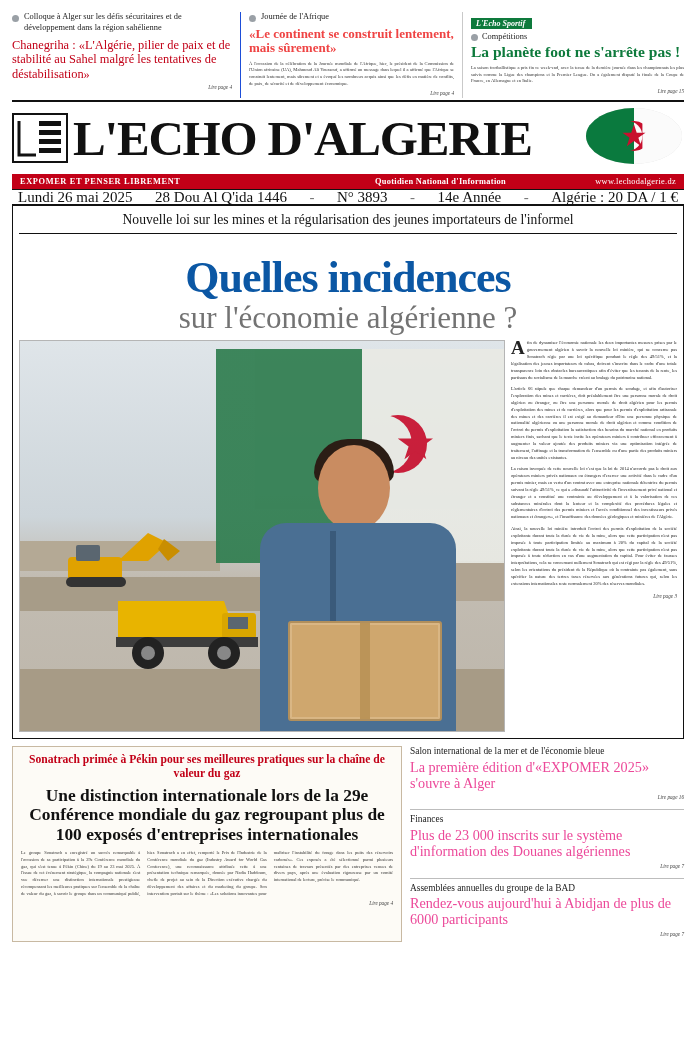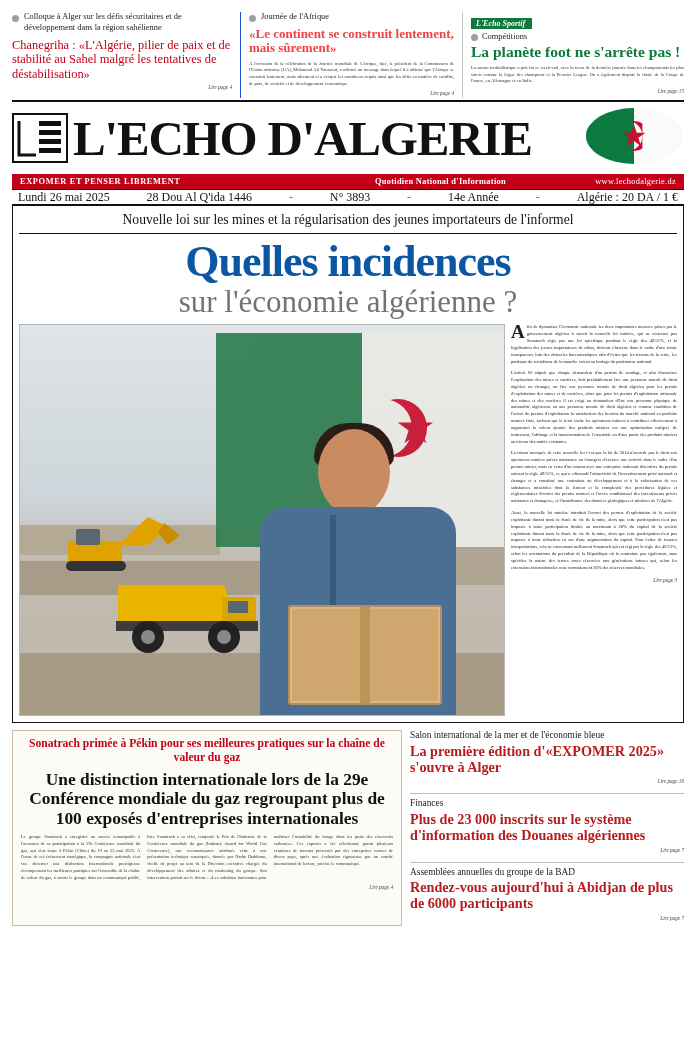--- a/index.html
+++ b/index.html
@@ -178,21 +178,21 @@
   .red-bar .site { flex: 0 0 170px; text-align: right; }
 
   
   .dateline {
     border-bottom: 2px solid #111;
     border-top: 1px solid #111;
     height: 17px;
     display: flex;
     align-items: center;
     justify-content: space-between;
-    font-size: 12px;
+    font-size: 15px;
     padding: 0 6px;
     box-sizing: border-box;
     color: #111;
   }
   .dateline span.sep { color:#777; }
 
   
   .lead-wrap {
     border: 1px solid #111;
     border-top: none;
@@ -208,21 +208,21 @@
     border-bottom: 1px solid #111;
     line-height: 1.1;
   }
   .lead-title1 {
     text-align: center;
     color: #0b57a4;
     font-weight: bold;
     font-size: 44px;
     line-height: 1.02;
     letter-spacing: -1px;
-    margin-top: 6px;
+    margin-top: 22px;
   }
   .lead-title2 {
     text-align: center;
     color: #737373;
     font-size: 31px;
     line-height: 1.05;
     margin-top: 1px;
     margin-bottom: 6px;
   }
 
@@ -336,22 +336,22 @@
     flex: 1;
     box-sizing: border-box;
   }
   .br-item { padding-bottom: 5px; }
   .br-kicker {
     font-size: 9.4px;
     color: #222;
     line-height: 1.2;
   }
   .br-head {
-    color: #b91c1c;
-    font-weight: bold;
+    color: #ec4899;
+    font-weight: normal;
     font-size: 14.2px;
     line-height: 1.12;
     margin-top: 2px;
   }
   .hr-thin { border: none; border-top: 1px solid #bdbdbd; margin: 4px 0; }
 </style>
 </head>
 <body>
 
 <div class="page">

